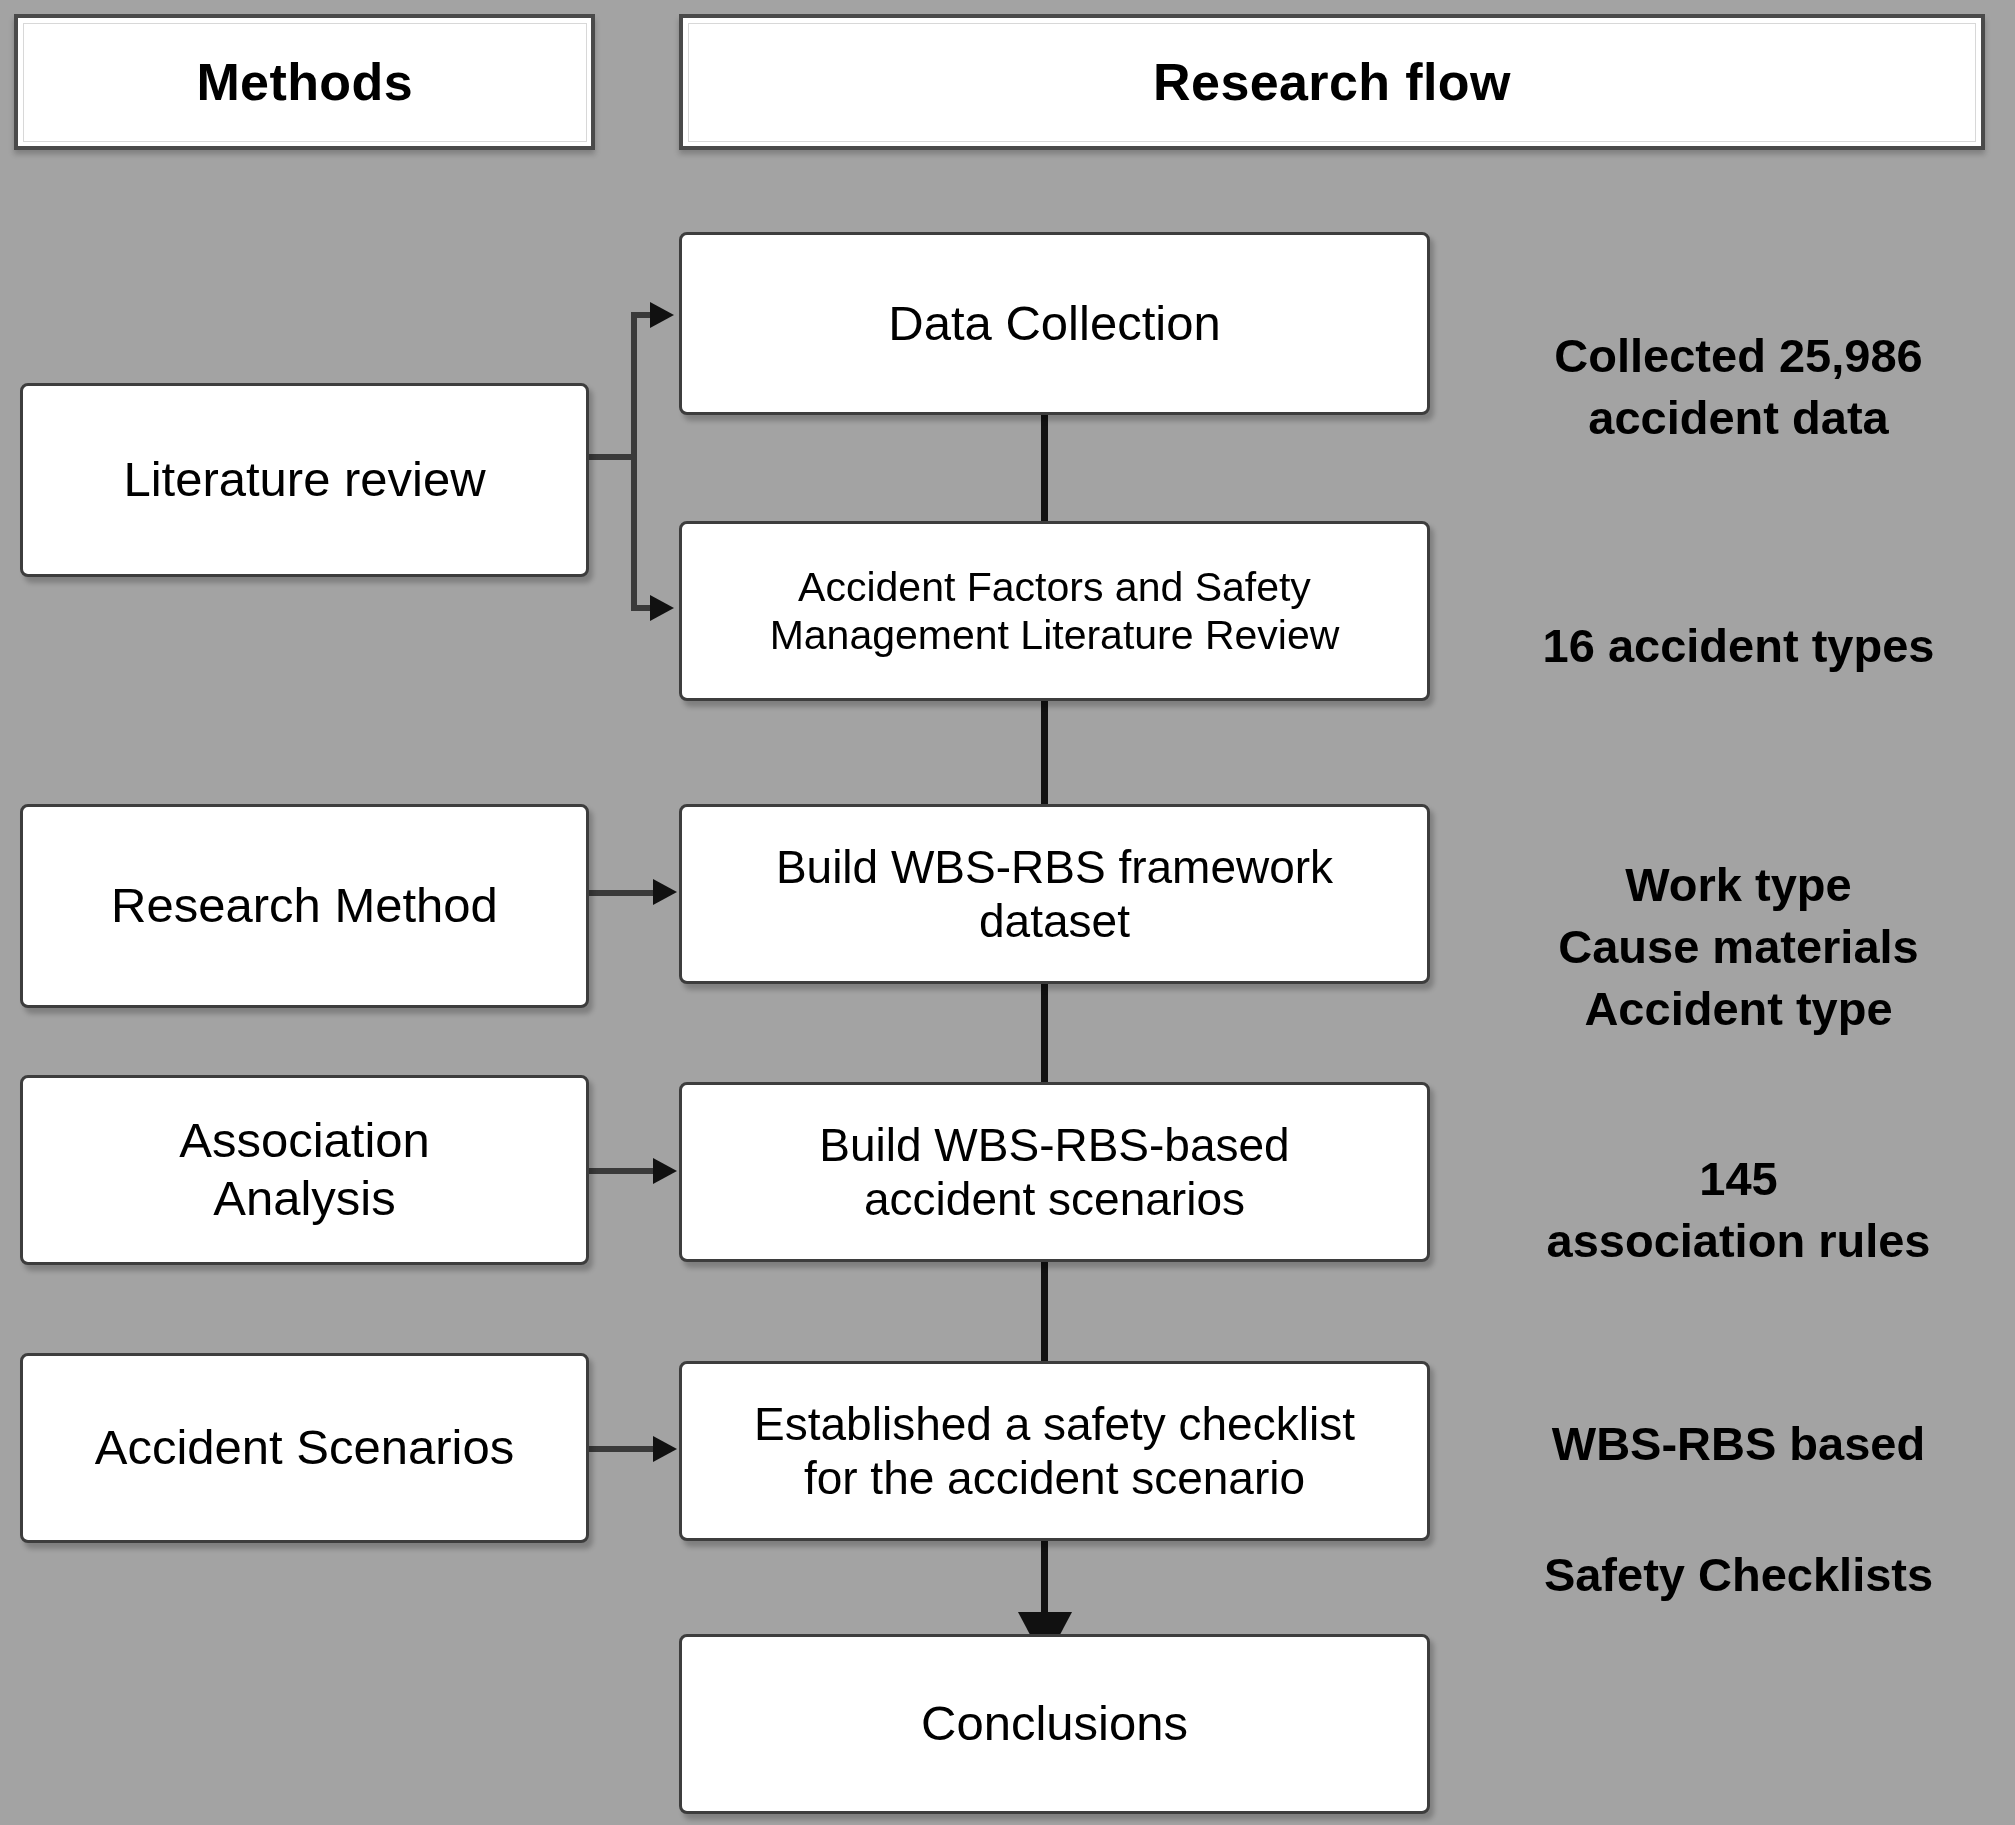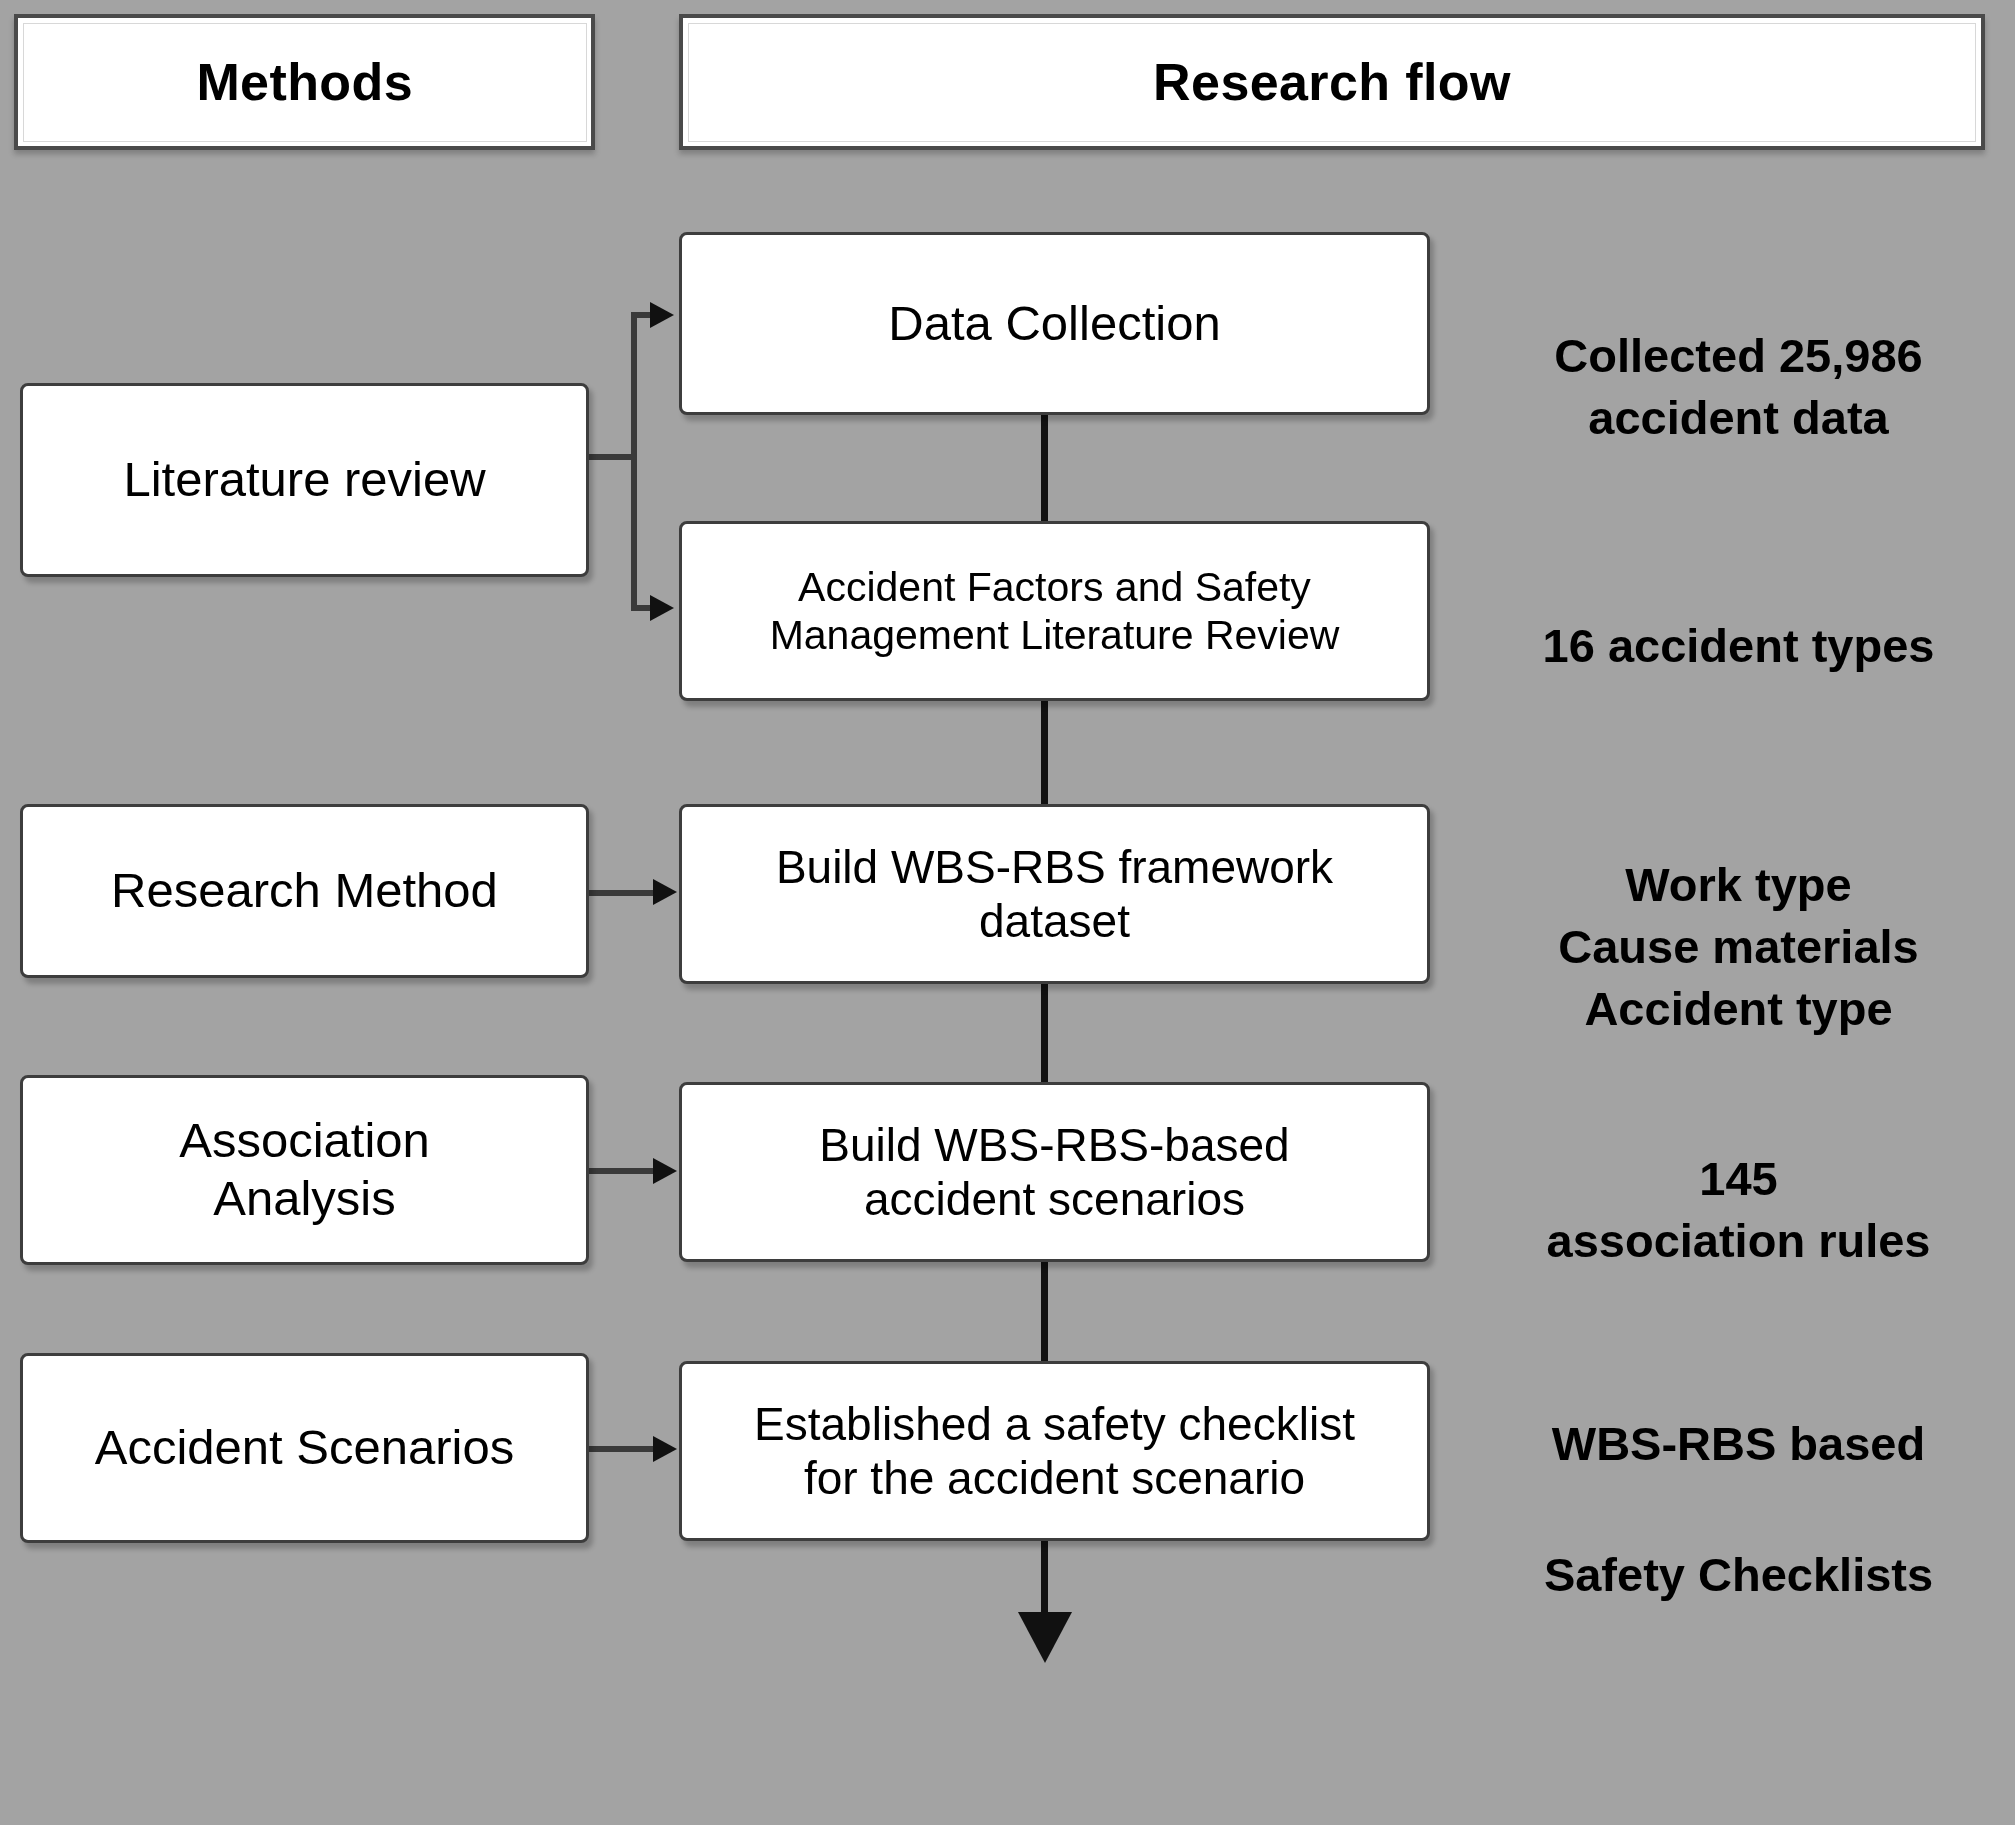--- a/index.html
+++ b/index.html
@@ -156,21 +156,21 @@
   <div class="hline" style="left:589px; top:1168px; width:75px;"></div>
   <div class="arrow-right" style="left:653px; top:1158px;"></div>
 
   <div class="hline" style="left:589px; top:1446px; width:75px;"></div>
   <div class="arrow-right" style="left:653px; top:1436px;"></div>
 
   <div class="node" style="left:20px; top:383px; width:569px; height:194px;">
     <span class="node-label fs-big">Literature review</span>
   </div>
 
-  <div class="node" style="left:20px; top:804px; width:569px; height:174px;">
+  <div class="node" style="left:20px; top:804px; width:569px; height:204px;">
     <span class="node-label fs-big">Research Method</span>
   </div>
 
   <div class="node" style="left:20px; top:1075px; width:569px; height:190px;">
     <span class="node-label fs-big">Association
 Analysis</span>
   </div>
 
   <div class="node" style="left:20px; top:1353px; width:569px; height:190px;">
     <span class="node-label fs-big">Accident Scenarios</span>
@@ -193,20 +193,23 @@
   <div class="node" style="left:679px; top:1082px; width:751px; height:180px;">
     <span class="node-label fs-mid">Build WBS-RBS-based
 accident scenarios</span>
   </div>
 
   <div class="node" style="left:679px; top:1361px; width:751px; height:180px;">
     <span class="node-label fs-mid">Established a safety checklist
 for the accident scenario</span>
   </div>
 
+  <div class="node" style="left:679px; top:1634px; width:751px; height:180px;">
+    <span class="node-label fs-big">Conclusions</span>
+  </div>
 
   <div class="note" style="left:1466px; top:263px; width:545px;">
     <span>Collected 25,986
 accident data</span>
   </div>
 
   <div class="note" style="left:1466px; top:553px; width:545px;">
     <span>16 accident types</span>
   </div>
 

